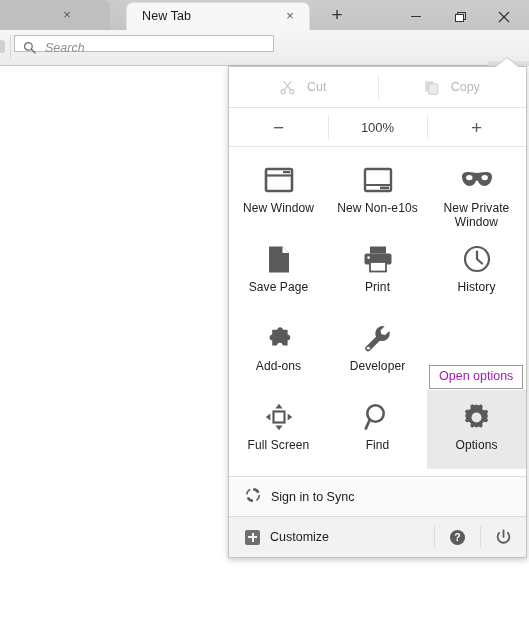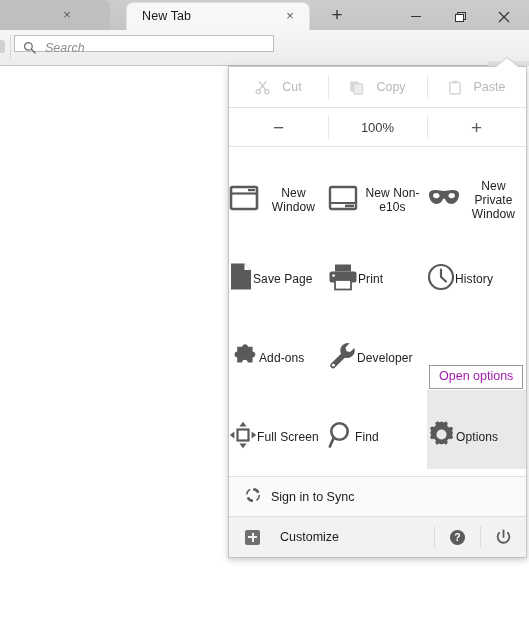--- a/index.html
+++ b/index.html
@@ -256,21 +256,21 @@
   .grid {
     padding: 6px 0 2px;
   }
   .grid-row {
     display: flex;
   }
   .grid-cell {
     width: 99.33px;
     height: 79px;
     display: flex;
-    flex-direction: row;
+    flex-direction: column;
     align-items: center;
     justify-content: flex-start;
     padding-top: 10px;
     box-sizing: border-box;
     position: relative;
   }
   .grid-cell.highlight { background: #e9e9e9; }
   .grid-cell .gicon {
     height: 34px;
     display: flex; align-items: center; justify-content: center;
@@ -323,21 +323,21 @@
     display: flex;
     align-items: center;
     border-top: 1px solid #dcdcdc;
     background: #f2f2f2;
     font-size: 12.5px;
     color: #1b1b1b;
     box-sizing: border-box;
     position: relative;
   }
   .foot-custom .cz {
-    display: flex; align-items: center; gap: 20px;
+    display: flex; align-items: center; gap: 10px;
     padding-left: 16px;
   }
   .foot-btn {
     position: absolute;
     top: 0; height: 40px; width: 46px;
     display: flex; align-items: center; justify-content: center;
     color: #5c5c5c;
   }
   .foot-btn.help  { right: 46px; }
   .foot-btn.power { right: 0; }
@@ -473,27 +473,20 @@
         <path d="M4.6 10.6 L12 1.2 M11.4 10.6 L4 1.2" stroke="#c6c6c6" stroke-width="1.2" fill="none"></path>
       </svg>
       <span>Cut</span>
     </div>
     <div class="edit-cell">
       <svg width="15" height="15" viewBox="0 0 16 16">
         <rect x="1.2" y="1.2" width="9" height="11" rx="1" fill="#d9d9d9"></rect>
         <rect x="5" y="4" width="9.6" height="11.2" rx="1" fill="#ececec" stroke="#cccccc" stroke-width="1"></rect>
       </svg>
       <span>Copy</span>
-    </div>
-    <div class="edit-cell">
-      <svg width="14" height="15" viewBox="0 0 14 16">
-        <rect x="1.6" y="2.4" width="10.8" height="12.4" rx="1" fill="none" stroke="#cccccc" stroke-width="1.3"></rect>
-        <rect x="4.6" y="0.9" width="4.8" height="2.8" rx="0.7" fill="#d6d6d6"></rect>
-      </svg>
-      <span>Paste</span>
     </div>
   </div>
 
   <div class="zoom-row">
     <div class="zoom-cell">
       <span class="zoom-sign">−</span>
     </div>
     <div class="zoom-cell">
       <span>100%</span>
     </div>

